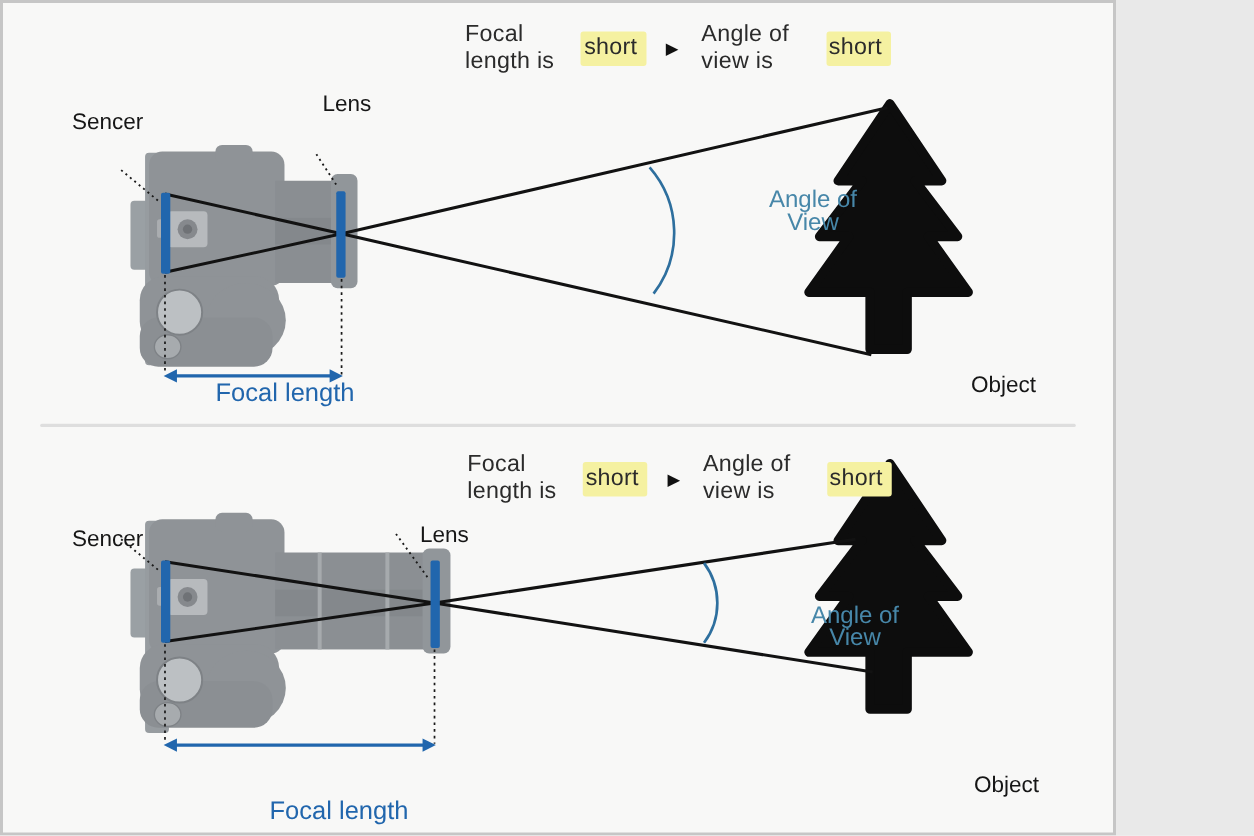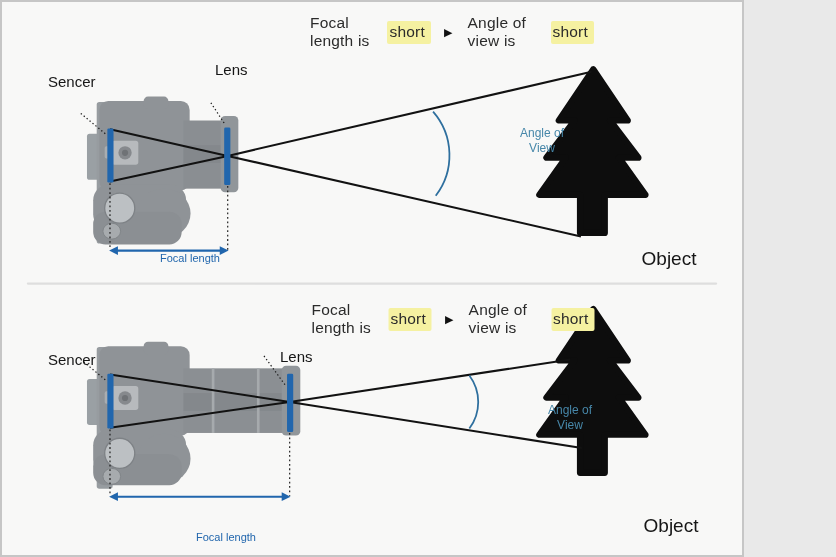--- a/index.html
+++ b/index.html
@@ -22,30 +22,30 @@
     padding:2px 6px 3px 2px;border-radius:2px;margin:0 3px;
   }
   .title .sep{font-size:11px;color:#111;margin:0 12px 0 10px;}
   .t-top{left:450px;top:12px;}
   .t-bottom{left:451px;top:299px;}
   .name-label{font-size:15px;color:#161616;}
   .sencer-top{left:46px;top:71px;}
   .lens-top{left:213px;top:59px;}
   .sencer-bottom{left:46px;top:349px;}
   .lens-bottom{left:278px;top:346px;}
-  .object-label{font-size:19px;color:#161616;transform:translateX(-50%);}
+  .object-label{font-size:15px;color:#161616;transform:translateX(-50%);}
   .object-top{left:667px;top:246px;}
   .object-bottom{left:669px;top:513px;}
   .focal-label{
-    font-size:11px;color:var(--diagram-blue,#2166ad);transform:translateX(-50%);
+    font-size:17px;color:var(--diagram-blue,#2166ad);transform:translateX(-50%);
   }
   .focal-top{left:188px;top:250px;}
   .focal-bottom{left:224px;top:529px;}
   .aov-label{
-    font-size:12px;line-height:15px;color:var(--angle-text-blue,#4787a9);
+    font-size:16px;line-height:15px;color:var(--angle-text-blue,#4787a9);
     text-align:center;transform:translateX(-50%);
   }
   .aov-top{left:540px;top:124px;}
   .aov-bottom{left:568px;top:401px;}
   
   .ray{stroke:#121212;stroke-width:2.3;fill:none;}
   .blue-bar{fill:var(--diagram-blue,#2166ad);}
   .arc{stroke:var(--arc-blue,#2e6f9e);stroke-width:2;fill:none;}
   .dotted{stroke:#1a1a1a;stroke-width:1.3;stroke-dasharray:2 3;fill:none;}
   .leader{stroke:#1a1a1a;stroke-width:1.4;stroke-dasharray:1.5 2.8;fill:none;}

